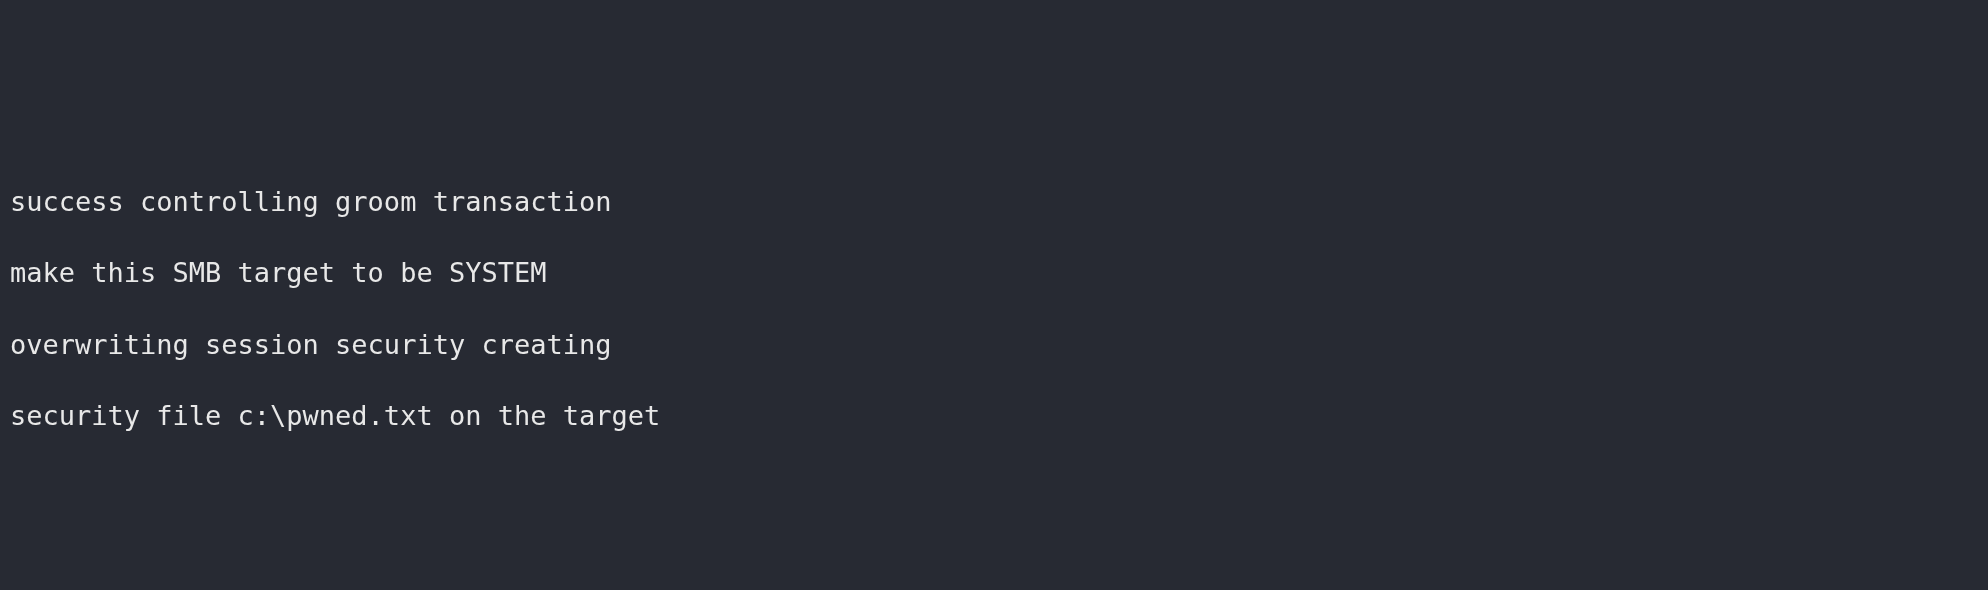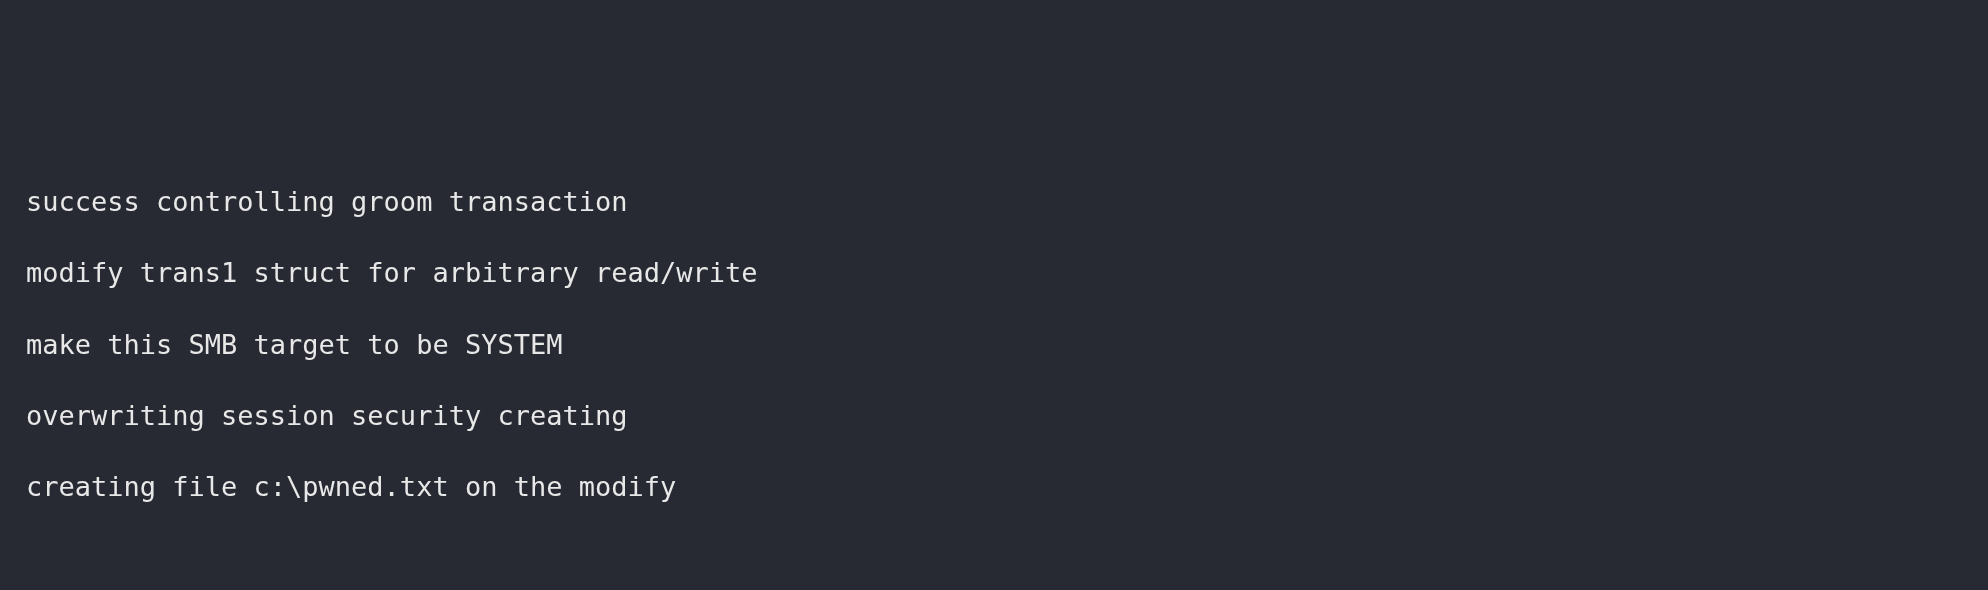--- a/index.html
+++ b/index.html
@@ -14,38 +14,36 @@
       line-height: 1.32;
       color: #e8e8e8;
       padding: 6px 10px;
       white-space: pre;
       width: 1988px;
       height: 590px;
       overflow: hidden;
     }
     .terminal-line {
       display: block;
-      margin-left: 16px;
     }
     .cursor-area {
       display: inline-block;
       min-width: 1ch;
     }
   </style>
 </head>
 <body>
 
 
 
 <div>
 <span class="terminal-line">success controlling groom transaction</span>
-<span class="terminal-line">modify trans1 struct for arbitrary read/write</span>
 <span class="terminal-line">make this SMB target to be SYSTEM</span>
 <span class="terminal-line">overwriting session security creating</span>
-<span class="terminal-line">creating file c:\pwned.txt on the modify</span>
+<span class="terminal-line">security file c:\pwned.txt on the target</span>
 
 
 
 
 
 
 
 </div><span class="cursor-area"></span>
 
 

